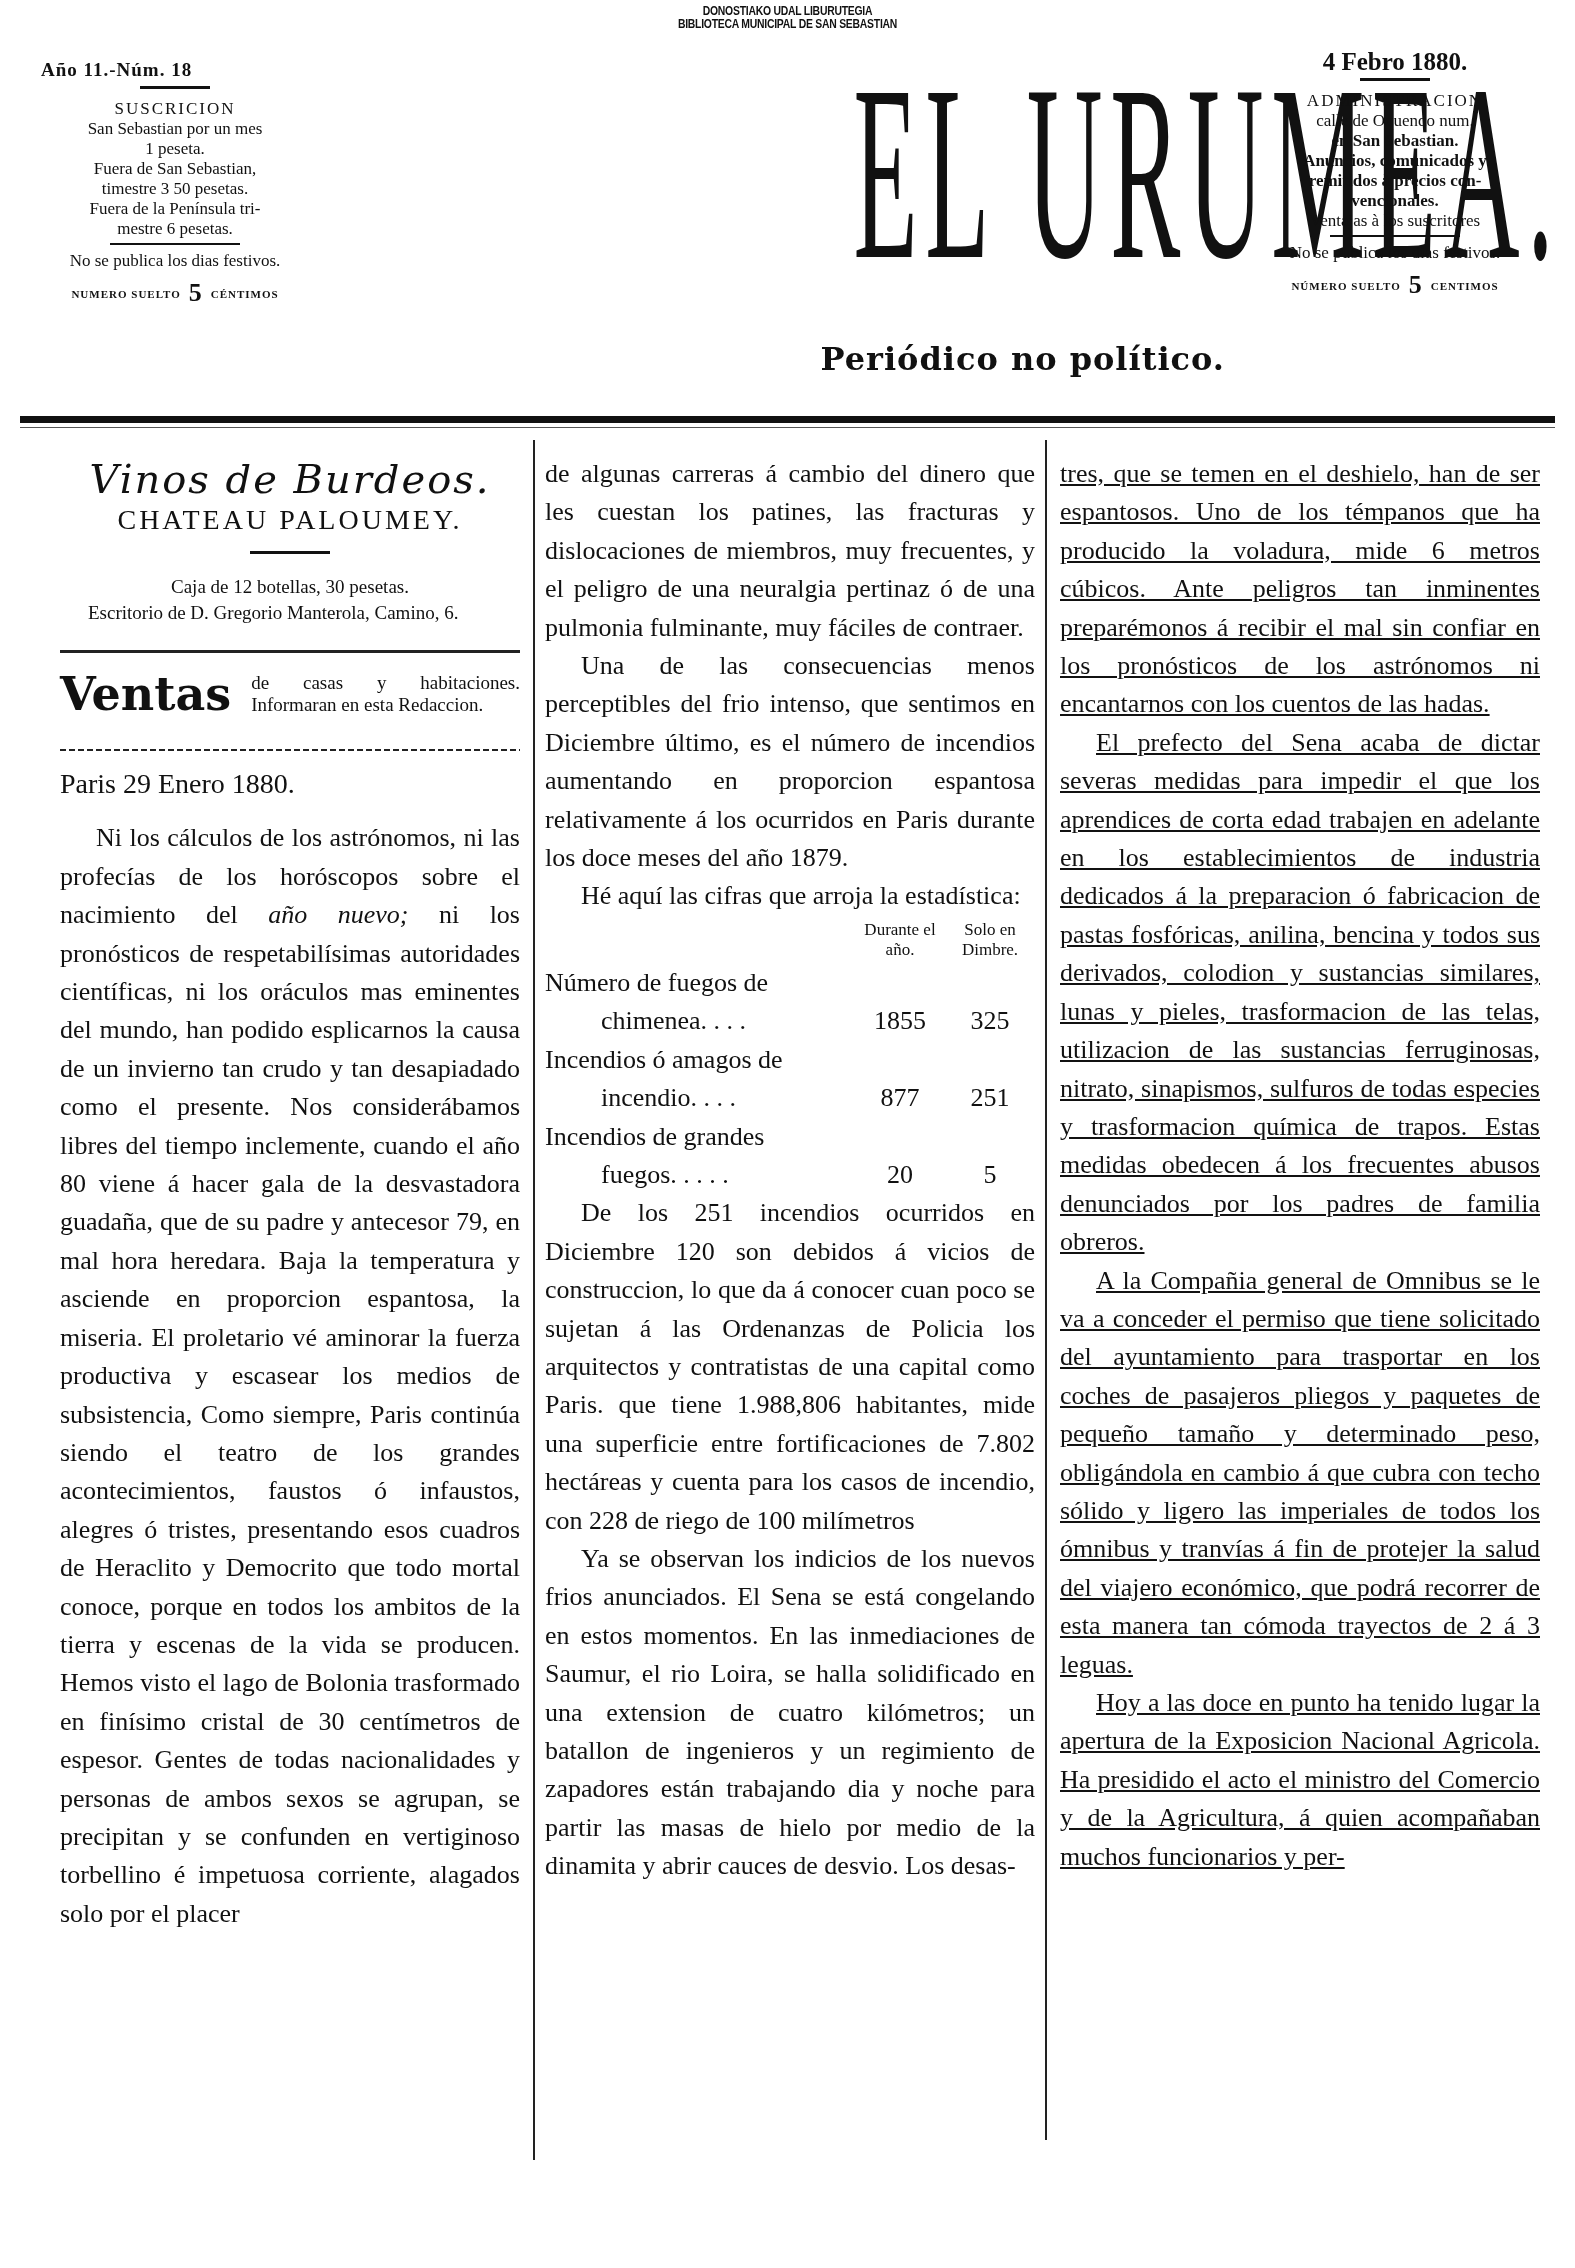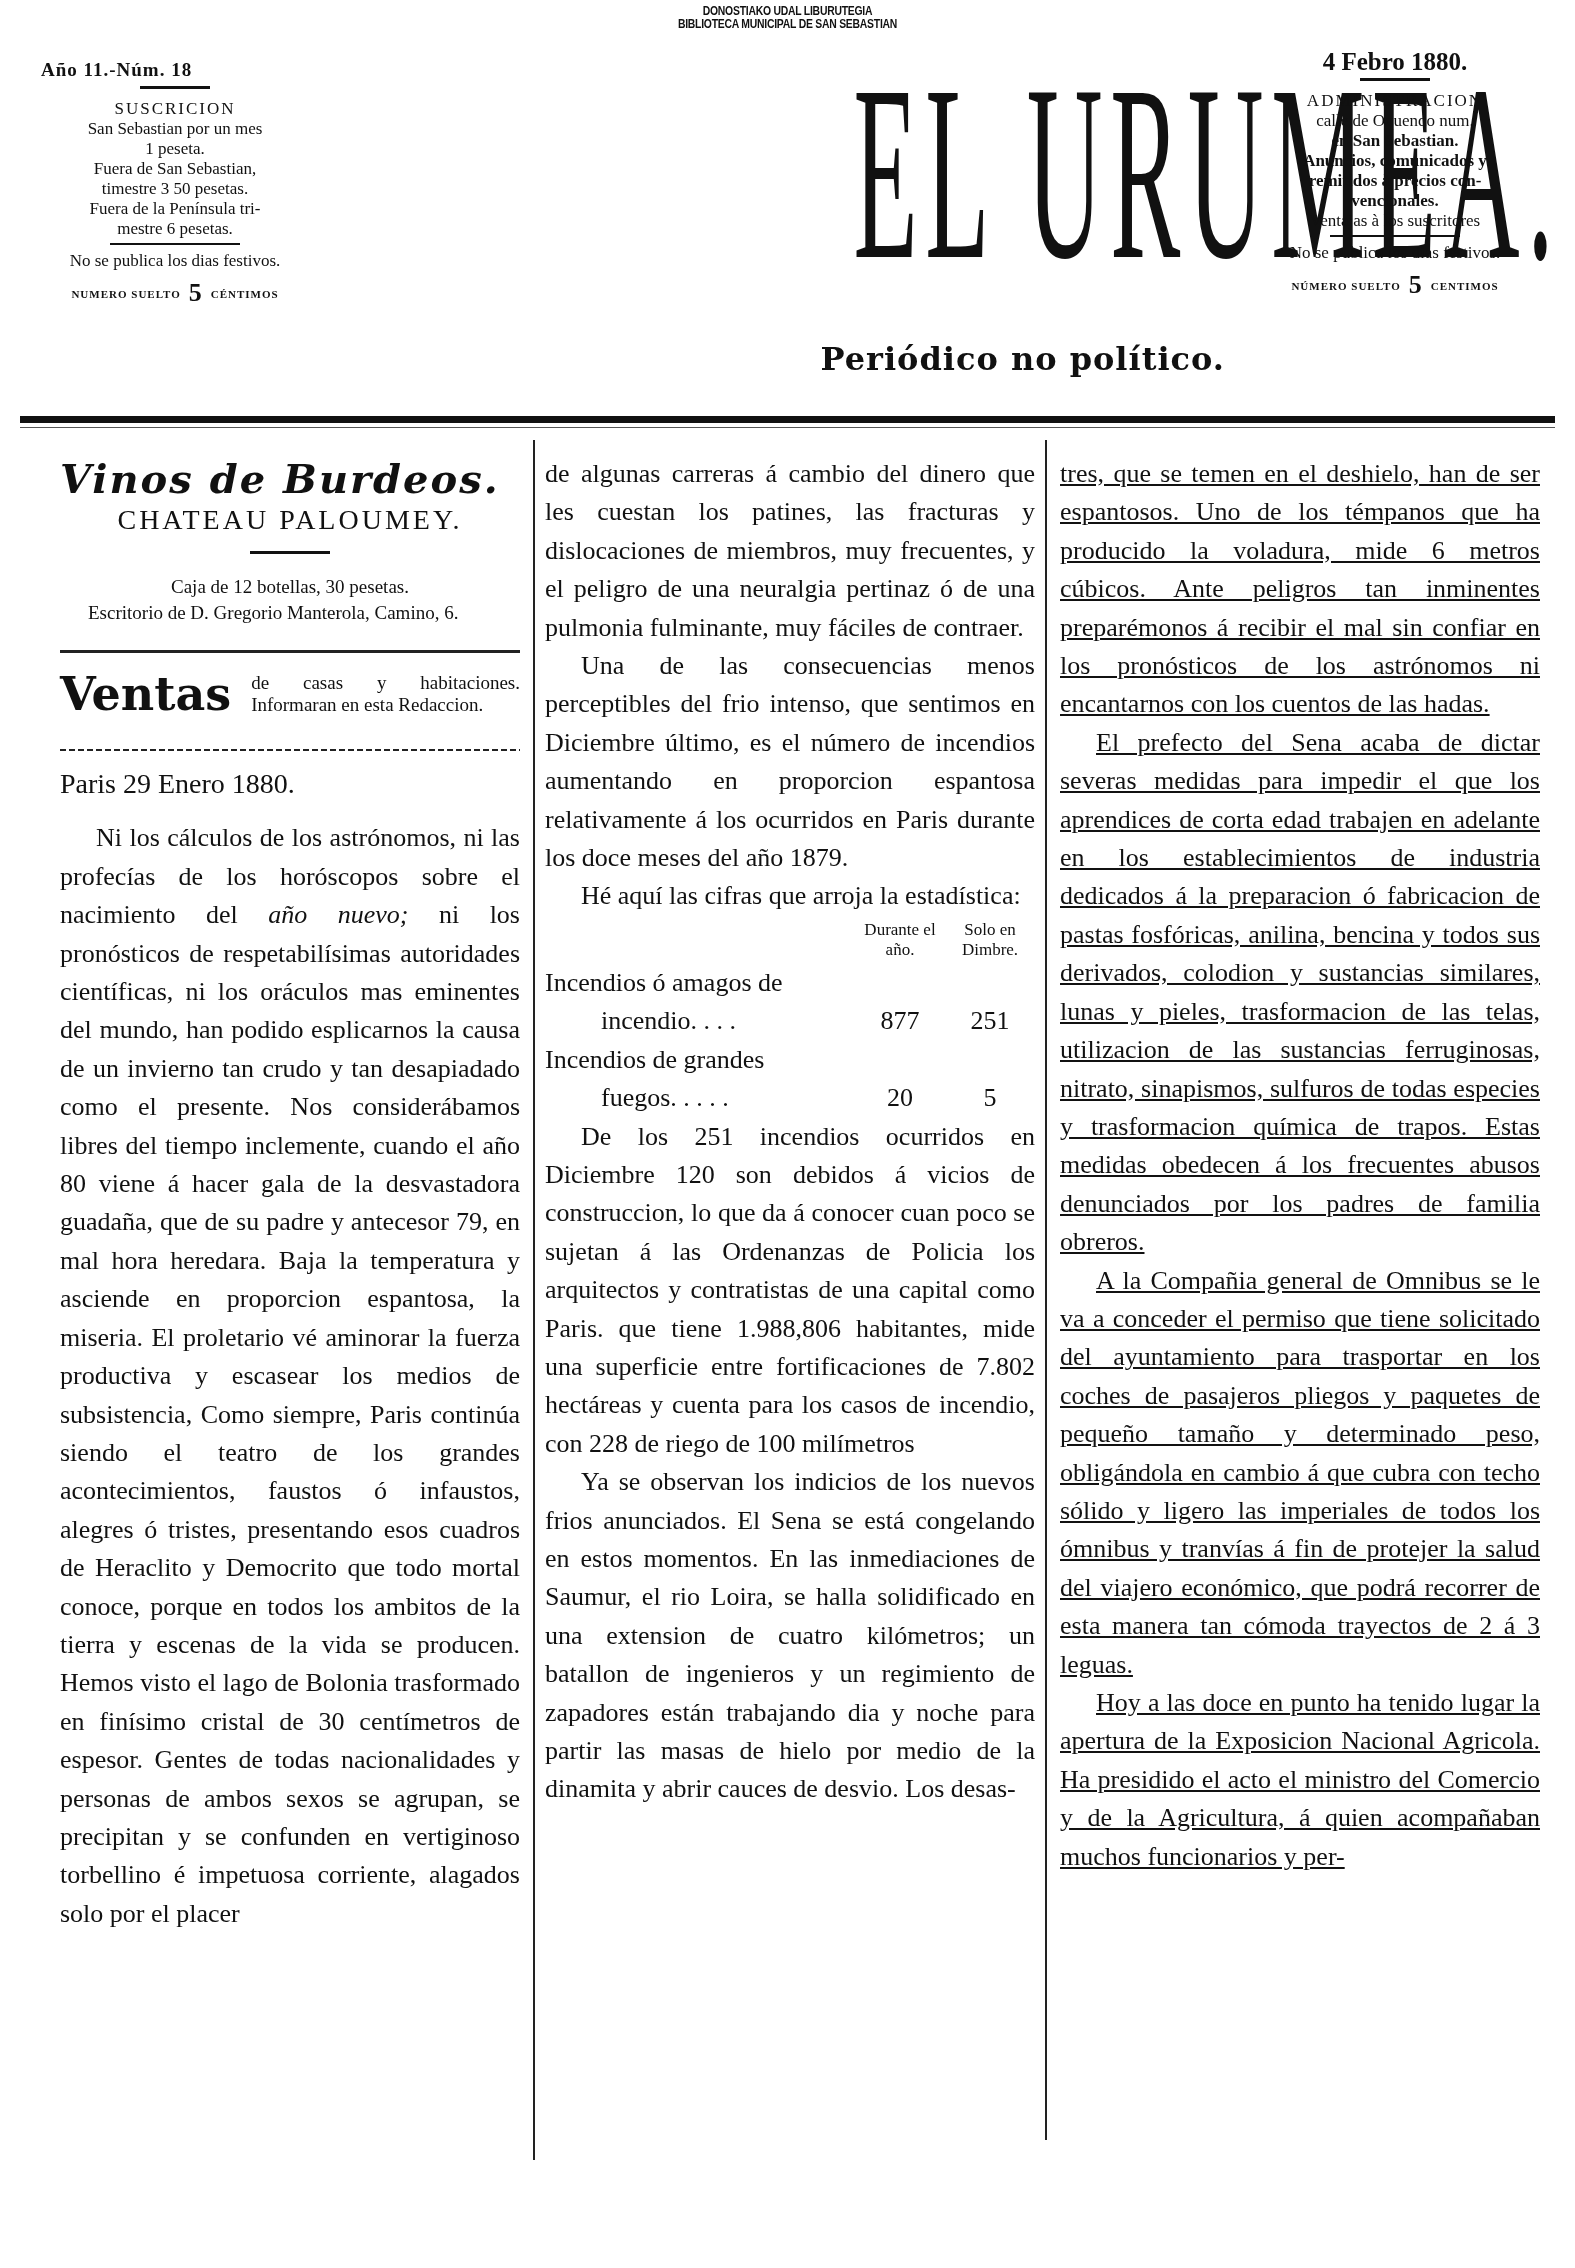--- a/index.html
+++ b/index.html
@@ -44,21 +44,21 @@
   .col { position: absolute; top: 455px; font-size: 26px; line-height: 38.4px; text-align: justify; }
   .col p { margin: 0; }
   .col .ind { text-indent: 36px; }
   .col-1 { left: 60px; width: 460px; }
   .col-2 { left: 545px; width: 490px; }
   .col-3 { left: 1060px; width: 480px; text-decoration: underline; }
   .vline { position: absolute; top: 440px; width: 2px; background: #222; }
   .vline-1 { left: 533px; height: 1720px; }
   .vline-2 { left: 1045px; height: 1700px; }
 
-  .ad-title { text-align: left; font-size: 40px; font-weight: bold; font-family: "DejaVu Serif", serif; letter-spacing: 2px; line-height: 48px; font-style: italic; }
+  .ad-title { text-align: center; font-size: 40px; font-weight: normal; font-family: "DejaVu Serif", serif; letter-spacing: 2px; line-height: 48px; font-style: italic; }
   .ad-sub { text-align: center; font-size: 28px; letter-spacing: 3px; line-height: 34px; }
   .ad-rule { width: 80px; height: 3px; background: #111; margin: 14px auto 20px; }
   .ad-line { text-align: center; font-size: 19px; line-height: 26px; }
   .ad-line2 { font-size: 19px; line-height: 26px; text-indent: 28px; text-align: justify; }
   .sep { height: 3px; background: #222; margin: 24px 0 16px; }
   .ventas { display: flex; align-items: center; gap: 20px; }
   .ventas .word { font-size: 46px; font-weight: bold; font-family: "DejaVu Serif", serif; line-height: 50px; }
   .ventas .txt { font-size: 19px; line-height: 22px; text-align: justify; flex: 1; }
   .sep2 { height: 2px; background: repeating-linear-gradient(90deg,#222 0 6px,transparent 6px 9px); margin: 30px 0 14px; }
   .dateline { text-align: left; font-size: 28px; margin-bottom: 16px; }
@@ -145,20 +145,28 @@
 <div class="col col-2">
   <p>de algunas carreras á cambio del dinero que les cuestan los patines, las fracturas y dislocaciones de miembros, muy frecuentes, y el peligro de una neuralgia pertinaz ó de una pulmonia fulminante, muy fáciles de contraer.</p>
   <p class="ind">Una de las consecuencias menos perceptibles del frio intenso, que sentimos en Diciembre último, es el número de incendios aumentando en proporcion espantosa relativamente á los ocurridos en Paris durante los doce meses del año 1879.</p>
   <p class="ind">Hé aquí las cifras que arroja la estadística:</p>
   <div class="stat-head">
     <div>Durante el año.</div>
     <div>Solo en Dimbre.</div>
   </div>
   <div class="stat-row">
     <div class="lbl">
+        <span class="l1">Número de fuegos de</span>
+        <span class="l2">chimenea. . . .</span>
+      </div>
+    <div class="v">1855</div>
+    <div class="v">325</div>
+  </div>
+  <div class="stat-row">
+    <div class="lbl">
         <span class="l1">Incendios ó amagos de</span>
         <span class="l2">incendio. . . .</span>
       </div>
     <div class="v">877</div>
     <div class="v">251</div>
   </div>
   <div class="stat-row">
     <div class="lbl">
         <span class="l1">Incendios de grandes</span>
         <span class="l2">fuegos. . . . .</span>

